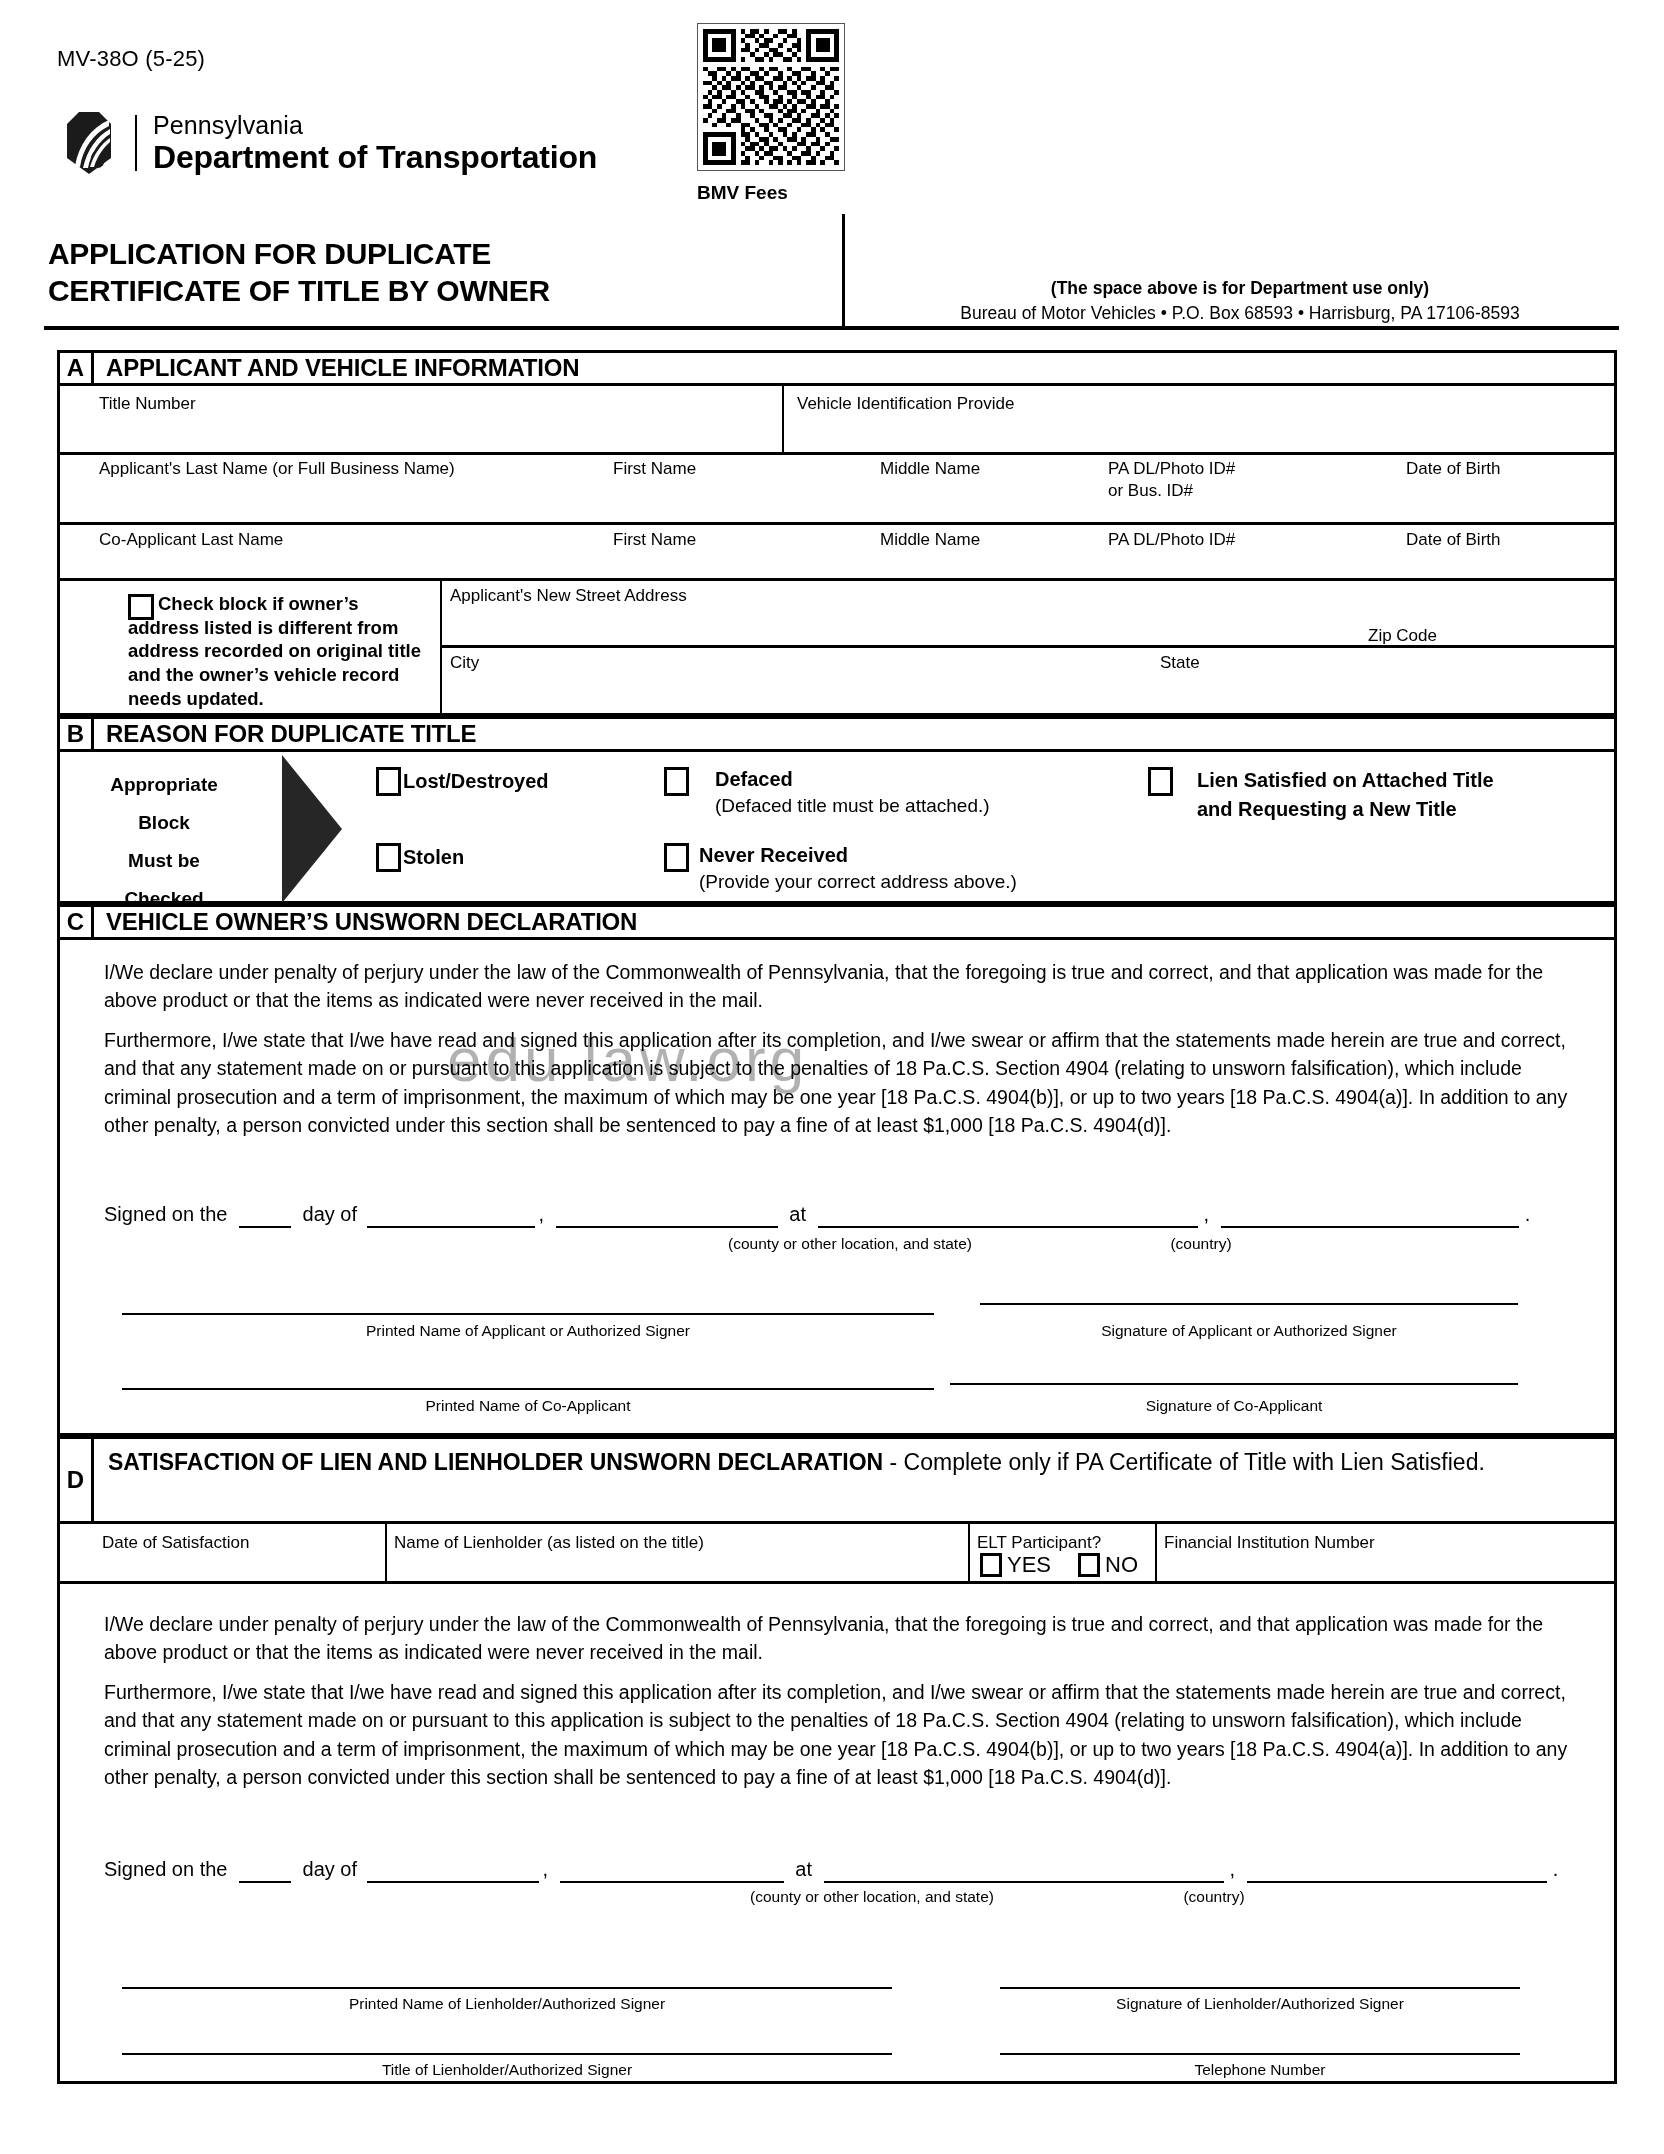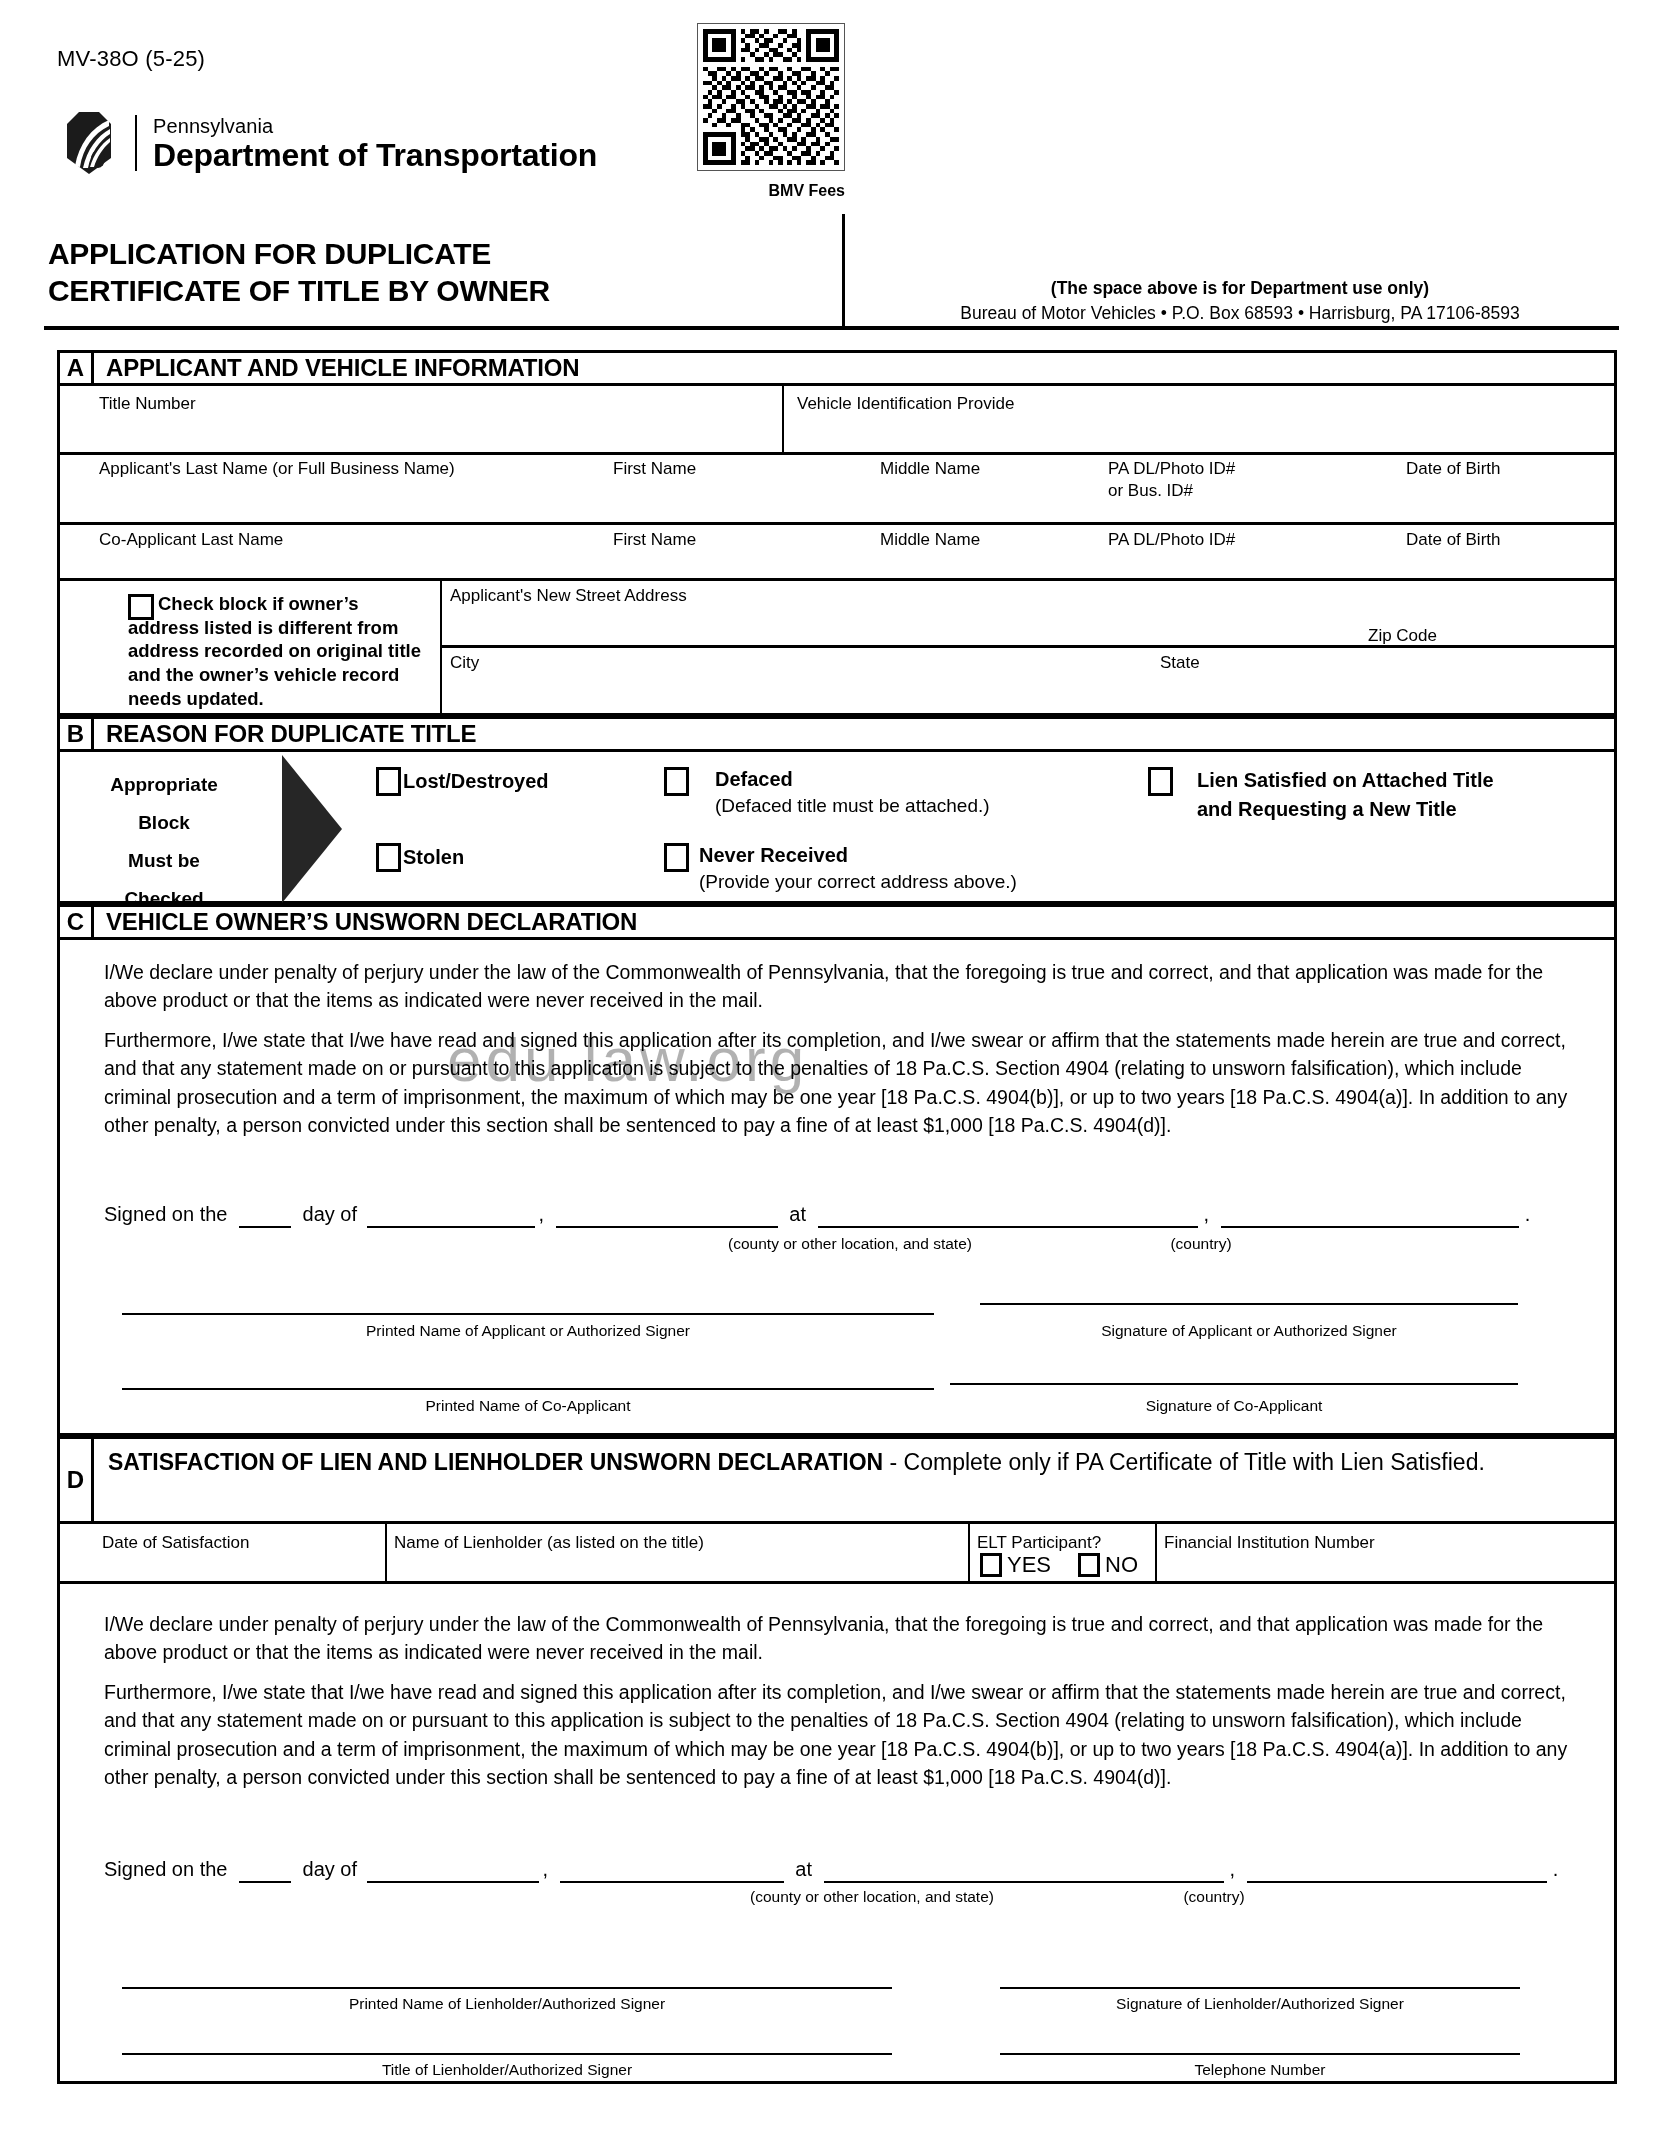--- a/index.html
+++ b/index.html
@@ -14,26 +14,26 @@
   .page { position:relative; width:1664px; height:2154px; padding:0; }
 
   
   .formcode { position:absolute; left:57px; top:46px; font-size:22px; letter-spacing:.2px; }
 
   .logo-wrap { position:absolute; left:57px; top:110px; display:flex; align-items:center; }
   .keystone { width:64px; height:66px; position:relative; }
   .keystone svg { display:block; }
   .logo-div { width:2px; height:56px; background:#000; margin:0 16px 0 14px; }
   .logo-text { line-height:1.0; }
-  .logo-text .l1 { font-size:20px; letter-spacing:.1px; }
+  .logo-text .l1 { font-size:25px; letter-spacing:.1px; }
   .logo-text .l2 { font-size:32px; font-weight:bold; letter-spacing:-.2px; margin-top:3px;}
 
   .qr-box { position:absolute; left:697px; top:23px; width:148px; height:148px; border:1px solid #555; background:#fff; padding:5px; }
   .qr-box canvas, .qr-box .qrgrid { width:100%; height:100%; display:block; }
-  .qr-cap { position:absolute; left:697px; top:182px; width:148px; text-align:right; font-size:16px; font-weight:bold; }
+  .qr-cap { position:absolute; left:697px; top:182px; width:148px; text-align:left; font-size:19px; font-weight:bold; }
 
   .hdr-rule { position:absolute; left:44px; top:326px; width:1575px; height:4px; background:#000; }
   .hdr-vline { position:absolute; left:842px; top:214px; width:3px; height:112px; background:#000; }
 
   .apptitle { position:absolute; left:48px; top:236px; font-size:30px; font-weight:bold; line-height:1.22; letter-spacing:-.3px;}
   .deptuse { position:absolute; left:860px; top:276px; width:760px; text-align:center; font-size:17.5px; line-height:1.45;}
   .deptuse .b { font-weight:bold; }
 
   
   .sec { position:absolute; border:3px solid #000; }

